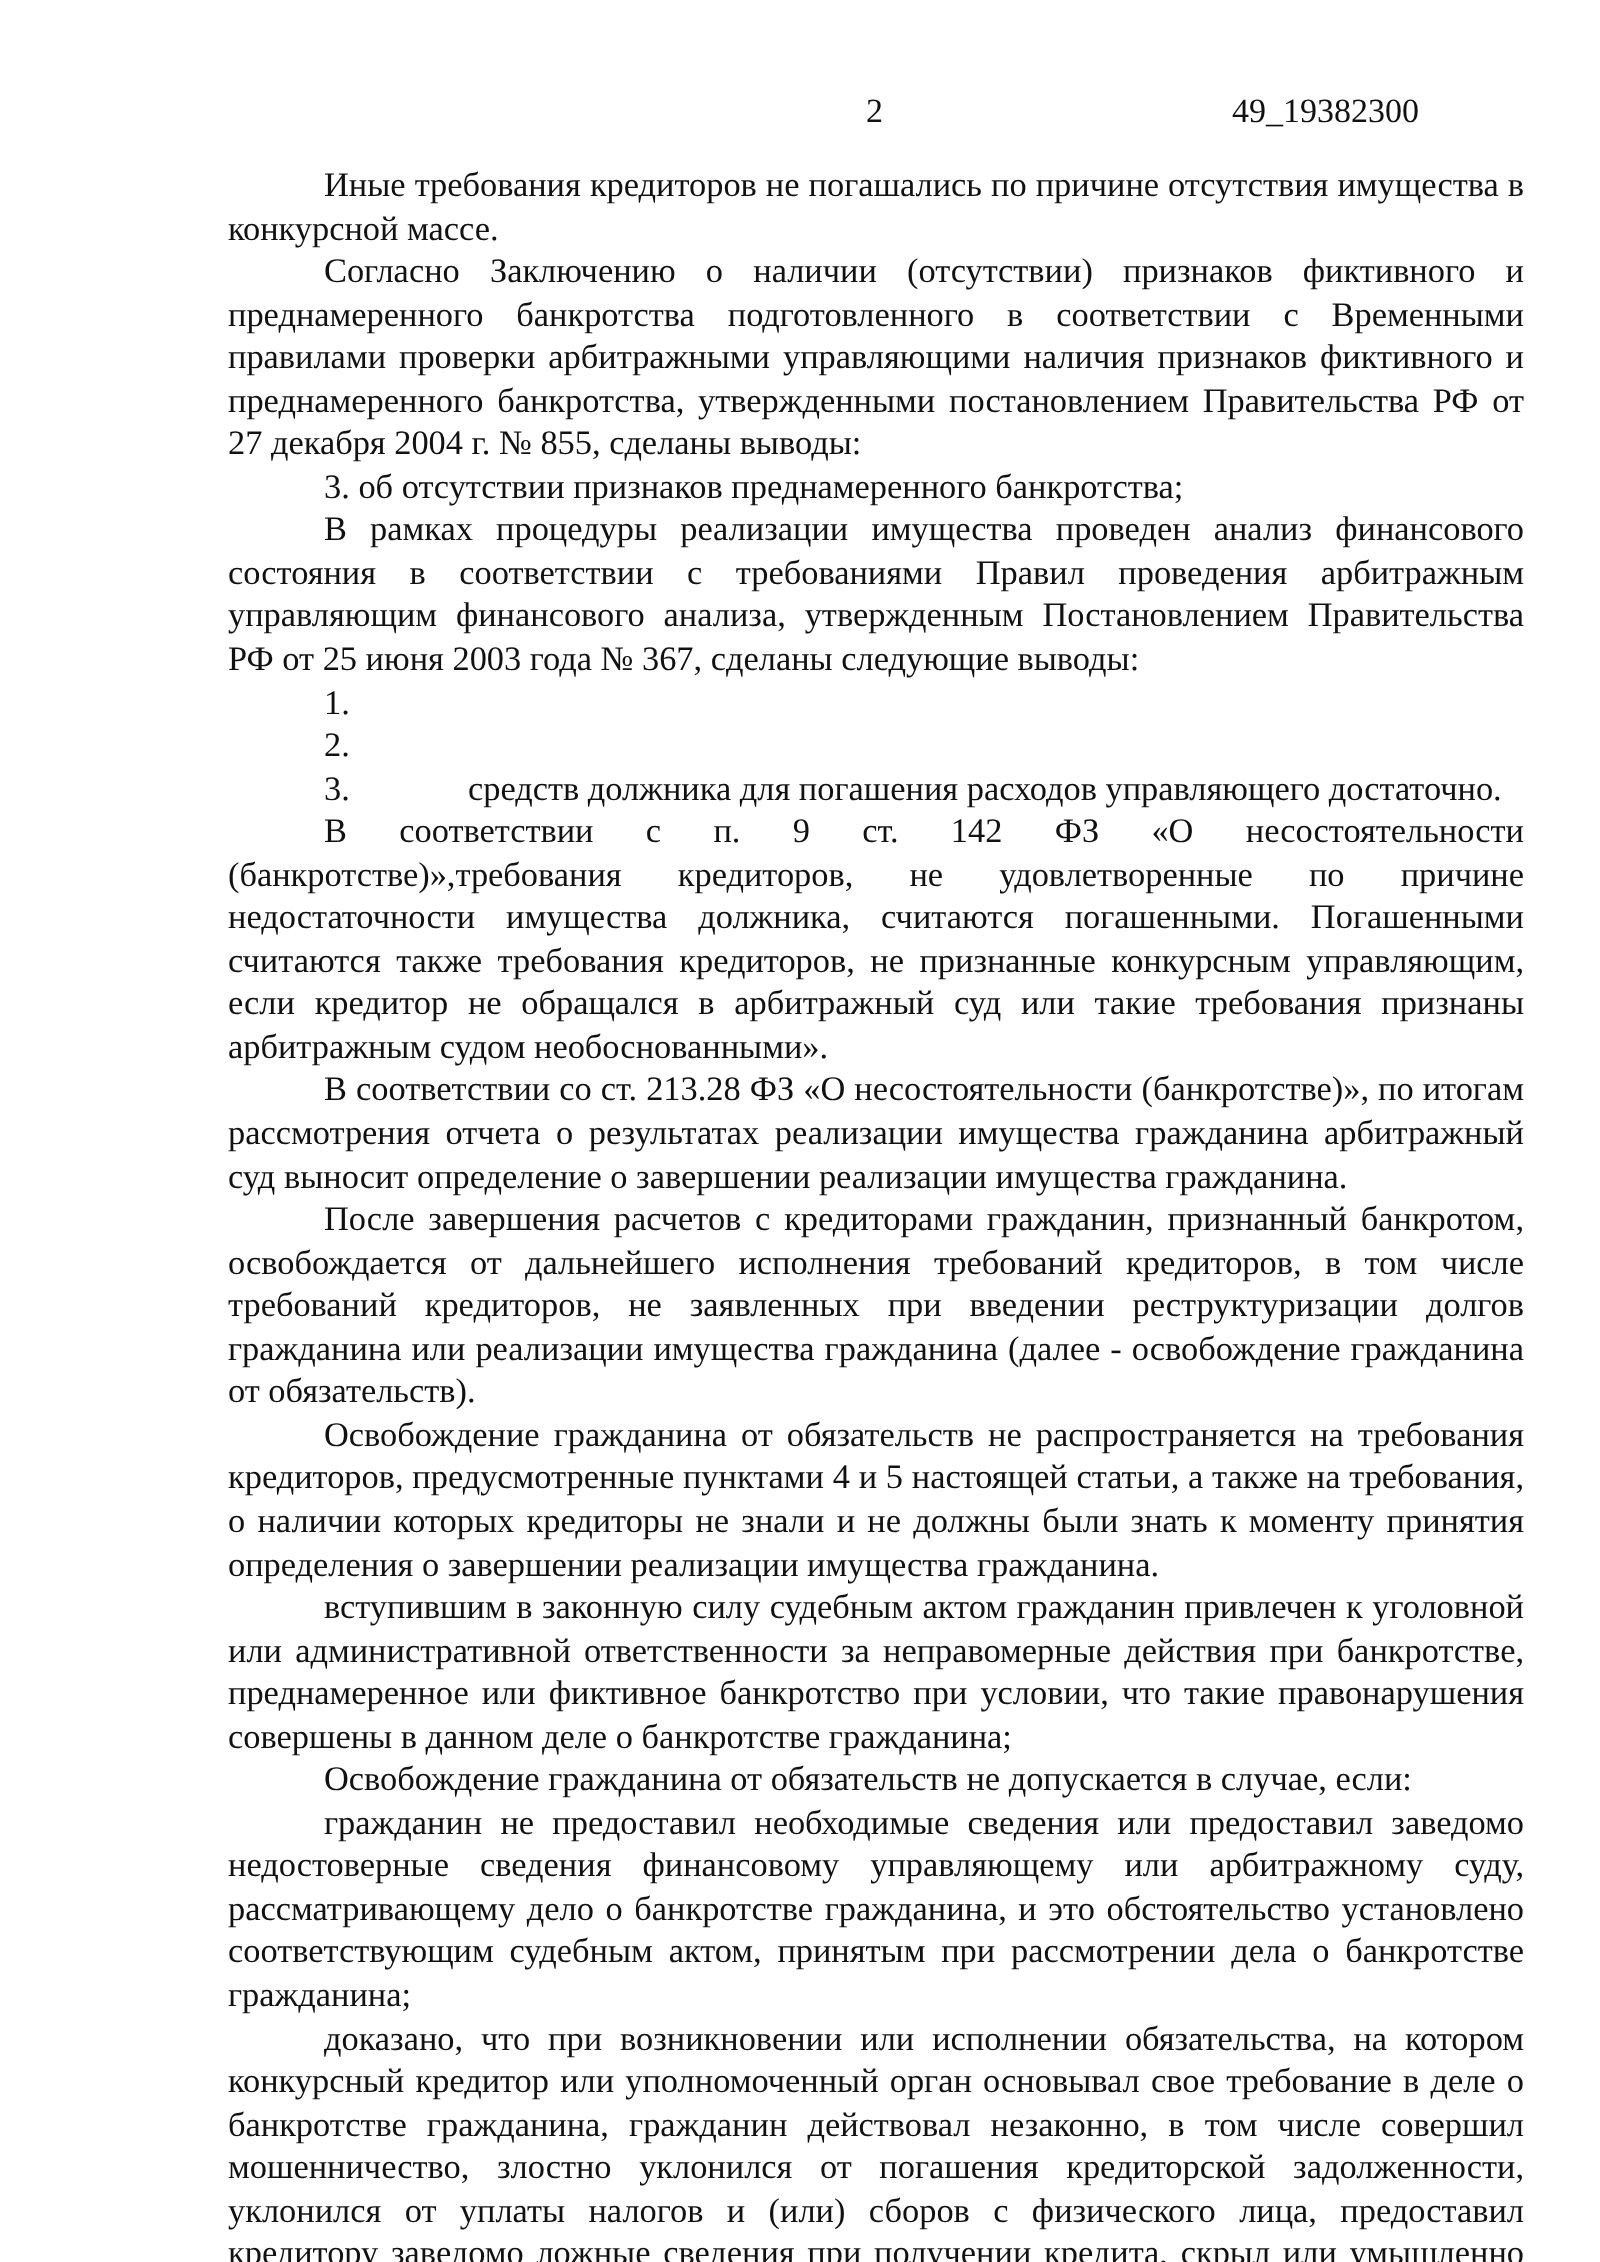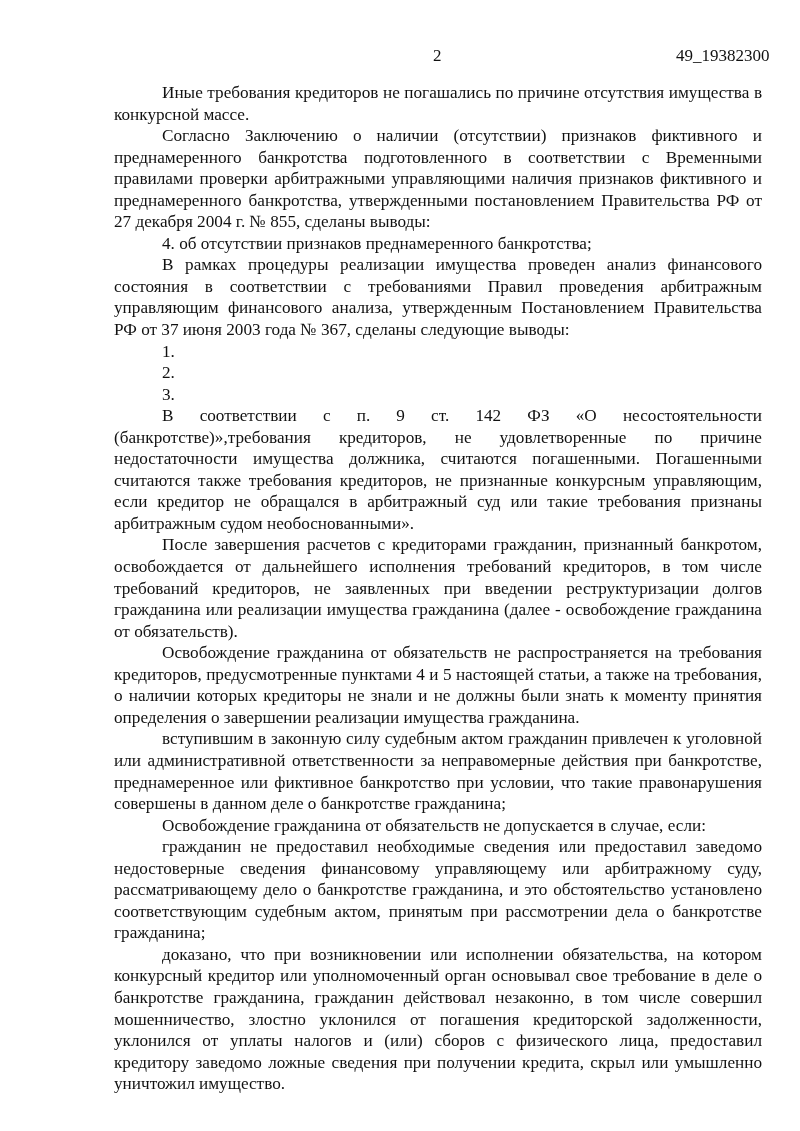--- a/index.html
+++ b/index.html
@@ -1,52 +1,54 @@
 <!DOCTYPE html>
 <html><head>
 <meta charset="utf-8">
 <style>
   html, body { margin: 0; padding: 0; background: #ffffff; }
   body { width: 800px; height: 1131px; position: relative; overflow: hidden; }
   .page { position: absolute; left: 0; top: 0; width: 800px; height: 1131px; background: #fff; }
   .hdr { position: absolute; top: 46px; font-family: "Liberation Serif", serif; font-size: 17px; color: #111; }
   .pagenum { left: 433px; }
-  .docid { left: 676px; }
+  .docid { left: 616px; }
   .body {
     position: absolute; left: 114px; top: 82px; width: 648px;
     font-family: "Liberation Serif", serif; font-size: 17.2px; line-height: 21.55px; color: #111;
   }
   .p { margin: 0; text-align: justify; text-indent: 48px; }
   .num { margin: 0; padding-left: 48px; }
   .li { margin: 0; display: flex; }
   .li .n { width: 72px; padding-left: 48px; box-sizing: content-box; flex: none; }
   .li .t { flex: 1; }
 </style>
 </head>
 <body>
 
 <div class="page">
   <div class="hdr pagenum">2</div>
   <div class="hdr docid">49_19382300</div>
 
   <div class="body">
     <p class="p">Иные требования кредиторов не погашались по причине отсутствия имущества в конкурсной массе.</p>
     <p class="p">Согласно Заключению о наличии (отсутствии) признаков фиктивного и преднамеренного банкротства подготовленного в соответствии с Временными правилами проверки арбитражными управляющими наличия признаков фиктивного и преднамеренного банкротства, утвержденными постановлением Правительства РФ от 27 декабря 2004 г. № 855, сделаны выводы:</p>
-    <p class="num">4. об отсутствии признаков преднамеренного банкротства;</p>
-    <p class="p">В рамках процедуры реализации имущества проведен анализ финансового состояния в соответствии с требованиями Правил проведения арбитражным управляющим финансового анализа, утвержденным Постановлением Правительства РФ от 37 июня 2003 года № 367, сделаны следующие выводы:</p>
+    <p class="num">3. об отсутствии признаков преднамеренного банкротства;</p>
+    <p class="p">В рамках процедуры реализации имущества проведен анализ финансового состояния в соответствии с требованиями Правил проведения арбитражным управляющим финансового анализа, утвержденным Постановлением Правительства РФ от 25 июня 2003 года № 367, сделаны следующие выводы:</p>
     <div class="li">
       <span class="n">1.</span>
     </div>
     <div class="li">
       <span class="n">2.</span>
     </div>
     <div class="li">
       <span class="n">3.</span>
+      <span class="t">средств должника для погашения расходов управляющего достаточно.</span>
     </div>
     <p class="p">В соответствии с п. 9 ст. 142 ФЗ «О несостоятельности (банкротстве)»,требования кредиторов, не удовлетворенные по причине недостаточности имущества должника, считаются погашенными. Погашенными считаются также требования кредиторов, не признанные конкурсным управляющим, если кредитор не обращался в арбитражный суд или такие требования признаны арбитражным судом необоснованными».</p>
+    <p class="p">В соответствии со ст. 213.28 ФЗ «О несостоятельности (банкротстве)», по итогам рассмотрения отчета о результатах реализации имущества гражданина арбитражный суд выносит определение о завершении реализации имущества гражданина.</p>
     <p class="p">После завершения расчетов с кредиторами гражданин, признанный банкротом, освобождается от дальнейшего исполнения требований кредиторов, в том числе требований кредиторов, не заявленных при введении реструктуризации долгов гражданина или реализации имущества гражданина (далее - освобождение гражданина от обязательств).</p>
     <p class="p">Освобождение гражданина от обязательств не распространяется на требования кредиторов, предусмотренные пунктами 4 и 5 настоящей статьи, а также на требования, о наличии которых кредиторы не знали и не должны были знать к моменту принятия определения о завершении реализации имущества гражданина.</p>
     <p class="p">вступившим в законную силу судебным актом гражданин привлечен к уголовной или административной ответственности за неправомерные действия при банкротстве, преднамеренное или фиктивное банкротство при условии, что такие правонарушения совершены в данном деле о банкротстве гражданина;</p>
     <p class="p">Освобождение гражданина от обязательств не допускается в случае, если:</p>
     <p class="p">гражданин не предоставил необходимые сведения или предоставил заведомо недостоверные сведения финансовому управляющему или арбитражному суду, рассматривающему дело о банкротстве гражданина, и это обстоятельство установлено соответствующим судебным актом, принятым при рассмотрении дела о банкротстве гражданина;</p>
     <p class="p">доказано, что при возникновении или исполнении обязательства, на котором конкурсный кредитор или уполномоченный орган основывал свое требование в деле о банкротстве гражданина, гражданин действовал незаконно, в том числе совершил мошенничество, злостно уклонился от погашения кредиторской задолженности, уклонился от уплаты налогов и (или) сборов с физического лица, предоставил кредитору заведомо ложные сведения при получении кредита, скрыл или умышленно уничтожил имущество.</p>
 
   </div>
 </div>
 

